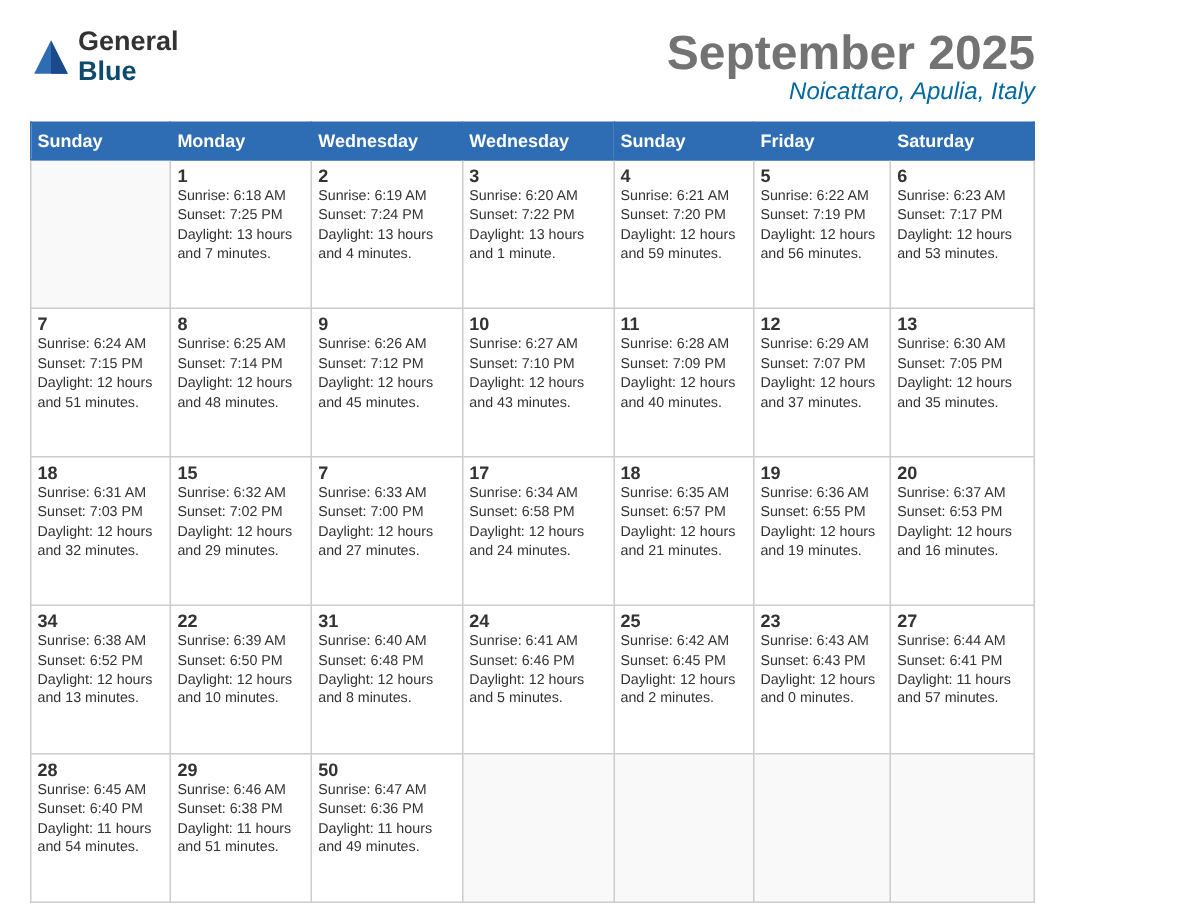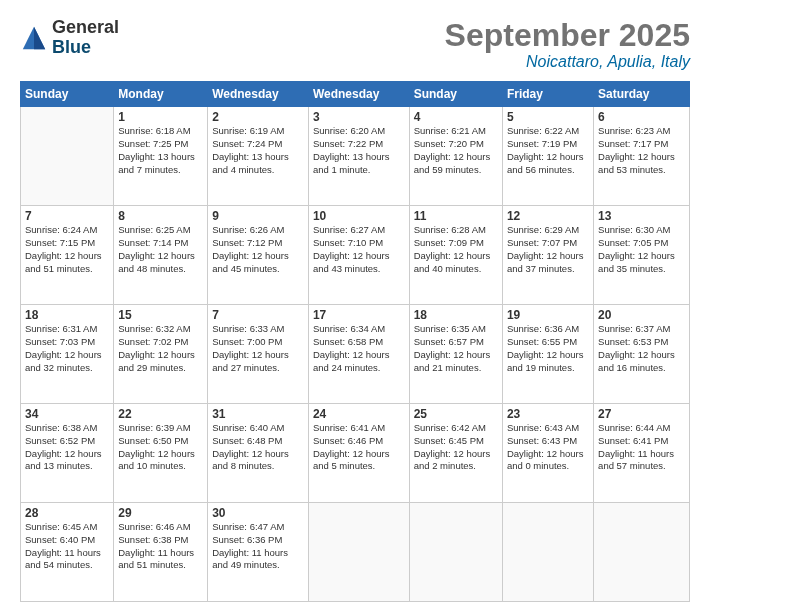--- a/index.html
+++ b/index.html
@@ -248,21 +248,21 @@
         <tr>
           <td>
             <div class="day-number">28</div>
             <div class="day-info">Sunrise: 6:45 AM<br>Sunset: 6:40 PM<br>Daylight: 11 hours<br>and 54 minutes.</div>
           </td>
           <td>
             <div class="day-number">29</div>
             <div class="day-info">Sunrise: 6:46 AM<br>Sunset: 6:38 PM<br>Daylight: 11 hours<br>and 51 minutes.</div>
           </td>
           <td>
-            <div class="day-number">30</div>
+            <div class="day-number">50</div>
             <div class="day-info">Sunrise: 6:47 AM<br>Sunset: 6:36 PM<br>Daylight: 11 hours<br>and 49 minutes.</div>
           </td>
           <td class="empty-cell"></td>
           <td class="empty-cell"></td>
           <td class="empty-cell"></td>
           <td class="empty-cell"></td>
         </tr>
       </tbody>
   </table>
 </div>

